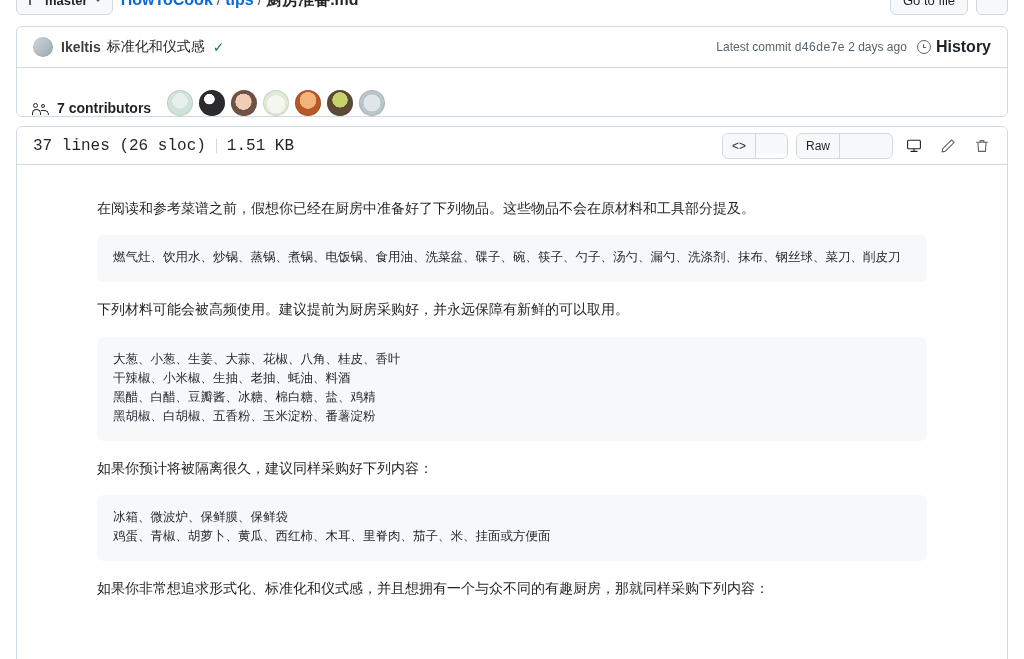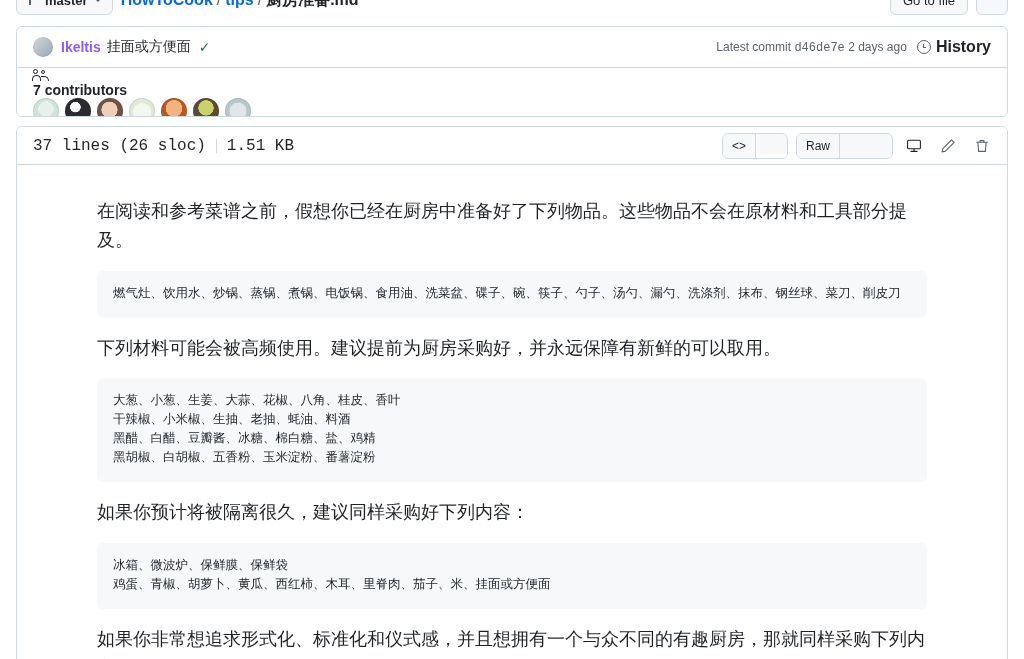--- a/index.html
+++ b/index.html
@@ -77,21 +77,21 @@
     display: flex; align-items: center;
     height: 41px; padding: 0 16px;
     border-bottom: 1px solid #d1d9e0;
   }
   .avatar-sm {
     width: 20px; height: 20px; border-radius: 50%;
     background: linear-gradient(135deg,#cfd8dc,#9aa7b0);
     margin-right: 8px; flex: none;
     box-shadow: inset 0 0 0 1px rgba(0,0,0,.06);
   }
-  .commit-author { font-size: 14px; font-weight: 600; color: #8b5cf6; margin-right: 6px; }
+  .commit-author { font-size: 14px; font-weight: 600; color: #404040; margin-right: 6px; }
   .commit-msg { font-size: 14px; color: #1f2328; }
   .check-icon { margin-left: 8px; color: #1a7f37; font-size: 14px; line-height: 1; }
   .commit-right { margin-left: auto; display: flex; align-items: center; gap: 10px; }
   .commit-meta { font-size: 12px; color: #59636e; }
   .commit-meta .sha { font-family: "Liberation Mono", "DejaVu Sans Mono", monospace; }
   .history-link {
     display: inline-flex; align-items: center; gap: 5px;
     font-size: 16px; font-weight: 600; color: #1f2328;
   }
   .clock-icon {
@@ -100,21 +100,21 @@
   }
   .clock-icon::before {
     content: ""; position: absolute; left: 5px; top: 2.5px;
     width: 1.4px; height: 4.5px; background: #59636e;
   }
   .clock-icon::after {
     content: ""; position: absolute; left: 5px; top: 6px;
     width: 3.5px; height: 1.4px; background: #59636e;
   }
 
-  .contrib-row { display: flex; align-items: flex-start; height: 48px; padding: 0 16px; flex-direction: column; }
+  .contrib-row { display: flex; align-items: flex-end; height: 48px; padding: 0 16px; }
   .people-icon {
     width: 17px; height: 14px; position: relative; margin-right: 7px; flex: none;
   }
   .people-icon .h1, .people-icon .h2 {
     position: absolute; border: 1.5px solid #1f2328; border-radius: 50%;
   }
   .people-icon .h1 { width: 5px; height: 5px; left: 0px; top: 1px; }
   .people-icon .h2 { width: 4px; height: 4px; left: 8px; top: 1.5px; border-color: #1f2328; }
   .people-icon .b1 {
     position: absolute; left: -1px; top: 7px; width: 9px; height: 6px;
@@ -183,21 +183,21 @@
   }
   .md h1 {
     margin: 0 0 16px 0;
     padding-bottom: 10px;
     font-size: 30px; font-weight: 700; line-height: 1.25;
     border-bottom: 1px solid #d1d9e0;
     color: #1f2328;
   }
   .md p {
     margin: 0 0 16px 0;
-    font-size: 18px; line-height: 1.6; color: #1f2328;
+    font-size: 14px; line-height: 1.6; color: #1f2328;
   }
   .md pre {
     margin: 0 0 16px 0;
     padding: 14px 16px;
     background: #f6f8fa;
     border-radius: 6px;
     font-family: "Liberation Mono", "DejaVu Sans Mono", monospace;
     font-size: 12.5px; line-height: 1.52;
     color: #1f2328;
     white-space: pre;
@@ -226,21 +226,21 @@
       <div class="btn-outline">Go to file</div>
       <div class="btn-square"></div>
     </div>
   </div>
 
   <div class="card commit-card">
 
     <div class="commit-row">
       <span class="avatar-sm"></span>
       <span class="commit-author">Ikeltis</span>
-      <span class="commit-msg">挂面或方便面</span>
+      <span class="commit-msg">标准化和仪式感</span>
       <span class="check-icon">✓</span>
       <div class="commit-right">
         <span class="commit-meta">
           <span>Latest commit</span>
           <span class="sha">d46de7e</span>
           <span>2 days ago</span>
         </span>
         <span class="history-link">
           <span class="clock-icon"></span>
           <span>History</span>

